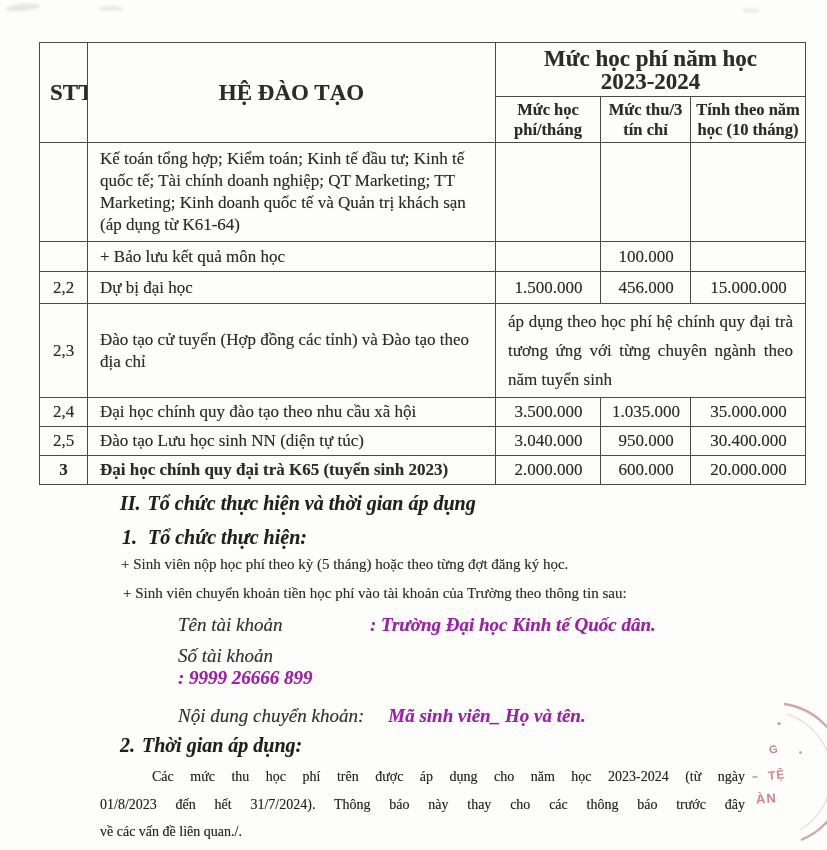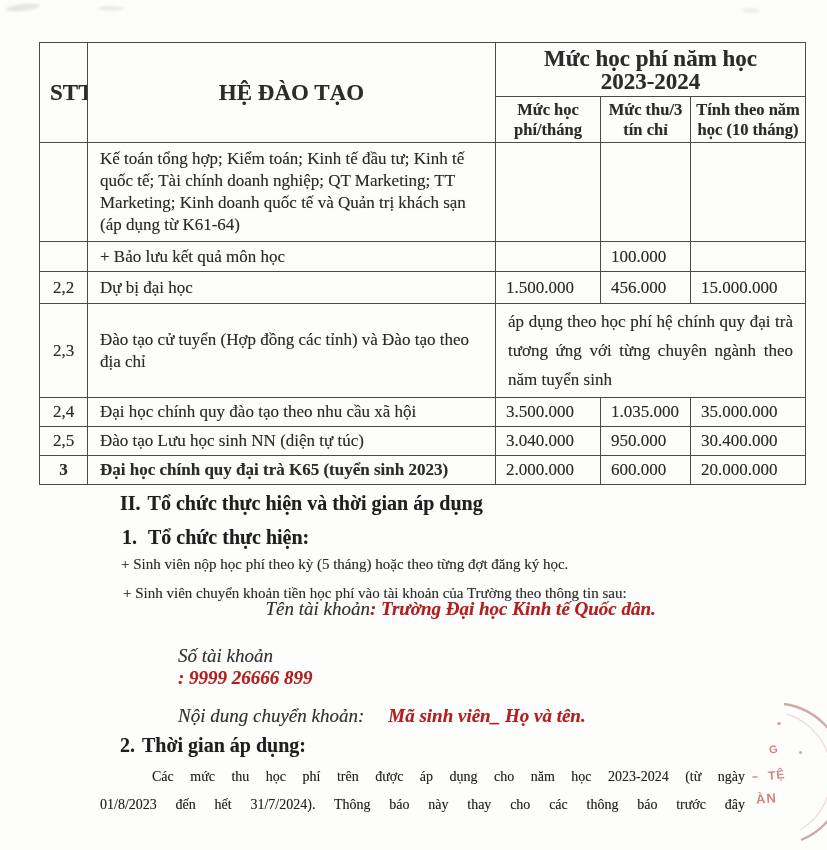--- a/index.html
+++ b/index.html
@@ -25,33 +25,33 @@
   .tr-r1 td { height:25px; }
   .tr-r2 td { height:27px; }
   .tr-r3 td { height:81px; }
   .tr-r4 td { height:24px; }
   .tr-r5 td { height:24px; }
   .tr-r6 td { height:24px; }
   .c-center { text-align:center; }
   .bold { font-weight:bold; }
   .hdr { font-size:23px; line-height:23px; }
   .sub-hdr { font-size:16.5px; line-height:20px; padding:2px 4px !important; }
-  .cell-num { text-align:left; padding-right:9px !important; }
+  .cell-num { text-align:center; padding-right:9px !important; }
   .cell-label { padding-left:12px !important; padding-right:10px !important; line-height:22px; }
   .cell-merged { text-align:justify; padding:3px 12px !important; line-height:29px; }
   
   .abs { position:absolute; }
-  .h2 { font-weight:bold; font-size:20px; color:#1f1f1f; white-space:nowrap; }
+  .h2 { font-weight:bold; font-size:20px; color:#1f1f1f; white-space:nowrap;font-style:italic; }
   .h2 .hnum { margin-right:7px; }
   .h2 .hnum-wide { margin-right:11px; }
   .bullet { font-size:15px; white-space:nowrap;text-align:right; }
   .bank-row { left:178px; display:flex; font-size:19px; font-style:italic; white-space:nowrap; }
   .bank-label { width:192px; color:#333; }
   .bank-label--auto { width:auto; margin-right:24px; }
-  .bank-value { font-weight:bold; color:#b91c1c; }
+  .bank-value { font-weight:bold; color:#a21caf; }
   .para { left:100px; top:763px; width:645px; font-size:14px; line-height:27.5px; color:#222; }
   .pline { min-height:27.5px; }
   .pj { text-align:justify; text-align-last:justify; }
   .pindent { padding-left:52px; }
   
   .stamp-svg { position:absolute; left:688px; top:668px; }
   .stamp-frag {
     position:absolute; color:rgba(185,70,70,0.66);
     font-family:"Liberation Sans","DejaVu Sans",sans-serif; font-weight:bold;
     text-shadow:none; letter-spacing:1px;
@@ -154,40 +154,41 @@
     <span class="hnum">II.</span><span>Tổ chức thực hiện và thời gian áp dụng</span>
   </div>
 
   <div class="abs h2" style="left:122px; top:526px;">
     <span class="hnum hnum-wide">1.</span><span>Tổ chức thực hiện:</span>
   </div>
 
   <div class="abs bullet" style="left:121px; top:556px;">+ Sinh viên nộp học phí theo kỳ (5 tháng) hoặc theo từng đợt đăng ký học.</div>
   <div class="abs bullet" style="left:123px; top:585px;">+ Sinh viên chuyển khoản tiền học phí vào tài khoản của Trường theo thông tin sau:</div>
 
-  <div class="abs bank-row" style="top:598px;text-align:right;">
+  <div class="abs bank-row" style="top:614px;">
     <span class="bank-label">Tên tài khoản</span>
     <span class="bank-value">: Trường Đại học Kinh tế Quốc dân.</span>
   </div>
   <div class="abs bank-row" style="top:645px;flex-direction:column;">
     <span class="bank-label">Số tài khoản</span>
     <span class="bank-value">: 9999 26666 899</span>
   </div>
   <div class="abs bank-row" style="top:705px;">
     <span class="bank-label bank-label--auto">Nội dung chuyển khoản:</span>
     <span class="bank-value">Mã sinh viên_ Họ và tên.</span>
   </div>
 
   <div class="abs h2" style="left:120px; top:734px;">
     <span class="hnum">2.</span><span>Thời gian áp dụng:</span>
   </div>
 
   <div class="abs para">
     <div class="pline pj pindent">Các mức thu học phí trên được áp dụng cho năm học 2023-2024 (từ ngày</div>
     <div class="pline pj">01/8/2023 đến hết 31/7/2024). Thông báo này thay cho các thông báo trước đây</div>
+    <div class="pline">về các vấn đề liên quan./.</div>
   </div>
 
   <svg class="stamp-svg" width="140" height="185" viewBox="0 0 140 185">
     <path d="M 96 36 A 71 71 0 0 1 113 172" stroke="rgba(165,85,85,0.5)" stroke-width="2.4" fill="none"></path>
     <path d="M 99 46 A 64 64 0 0 1 112 162" stroke="rgba(165,85,85,0.18)" stroke-width="1.4" fill="none"></path>
   </svg>
   <span class="stamp-frag frag-g">G</span>
   <span class="stamp-frag frag-te">TỆ</span>
   <span class="stamp-frag frag-an">ÀN</span>
   <span class="stamp-dot dot1"></span>

